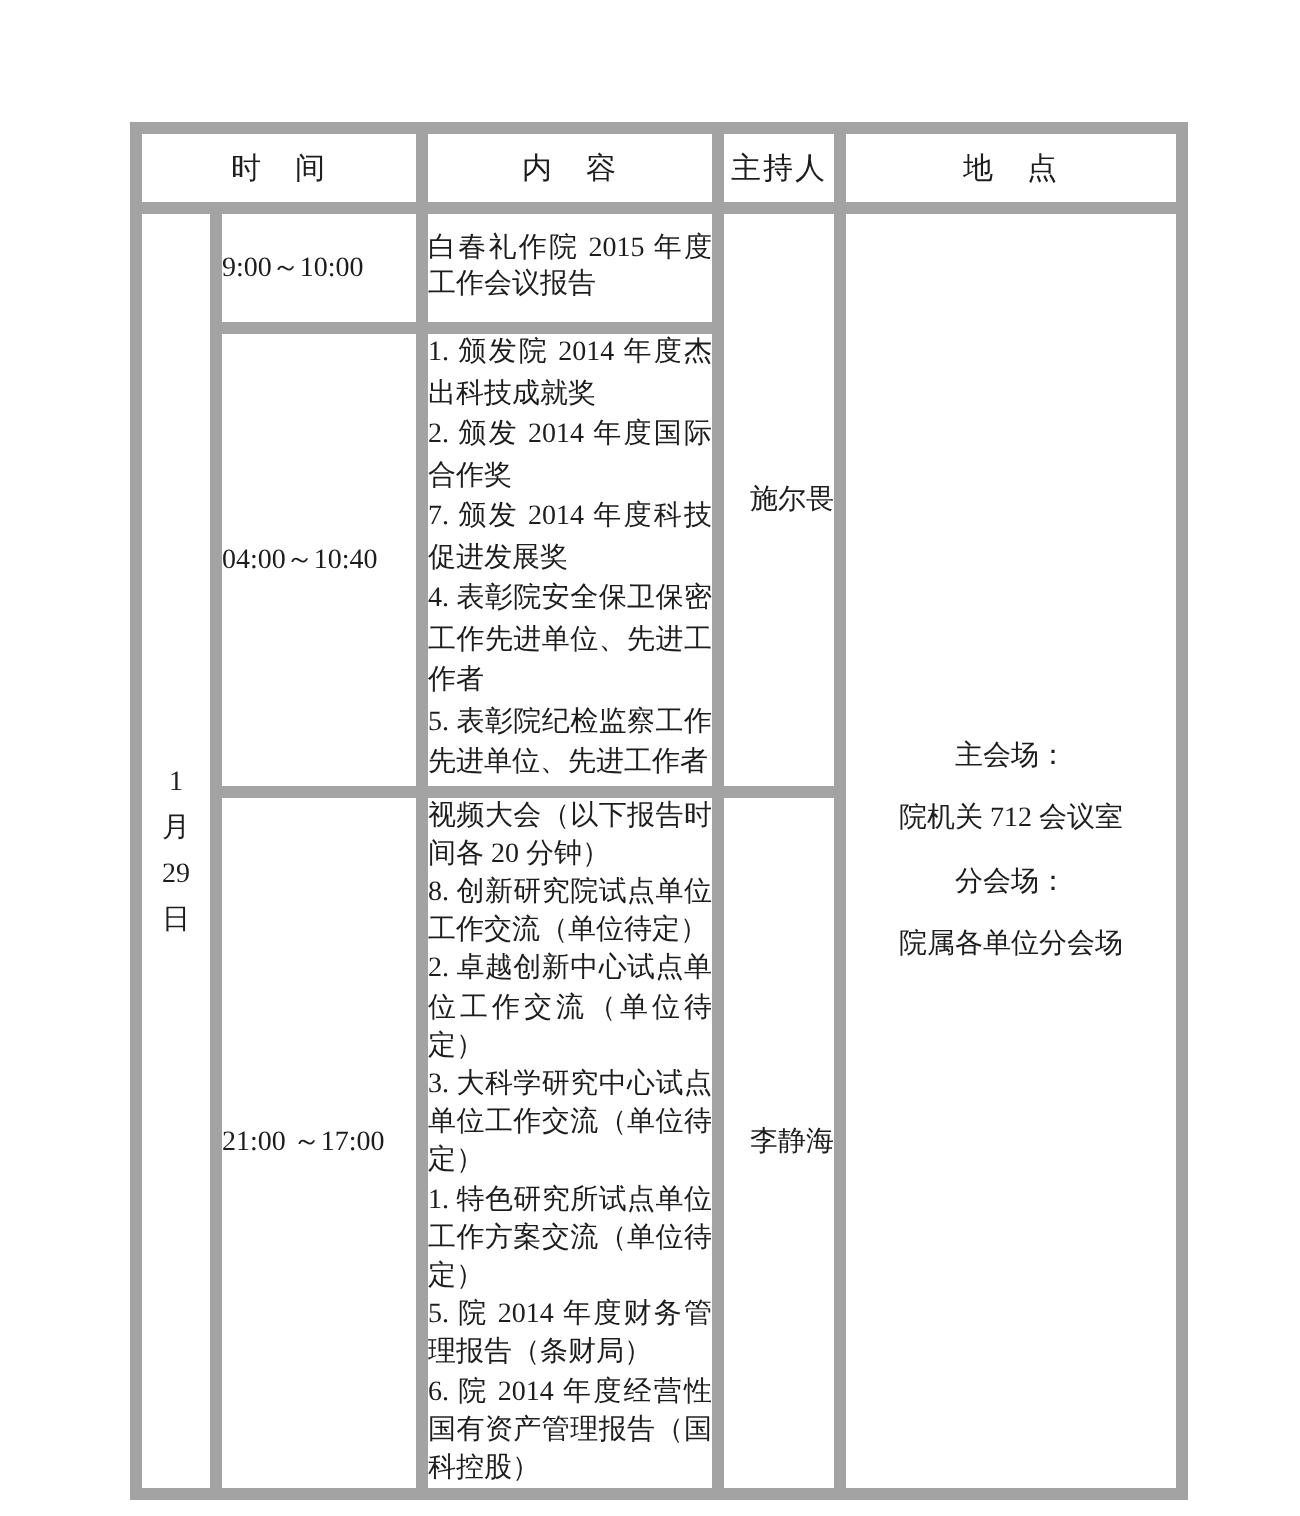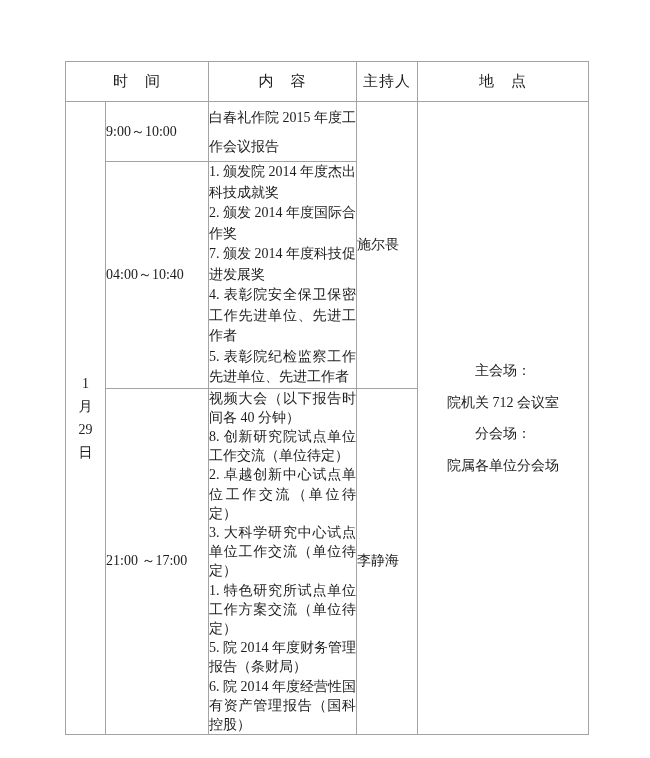--- a/index.html
+++ b/index.html
@@ -19,21 +19,21 @@
   table.schedule {
     position: absolute;
     left: 65px;
     top: 61px;
     width: 523px;
     border-collapse: collapse;
     table-layout: fixed;
   }
   table.schedule th,
   table.schedule td {
-    border: 1px solid #a3a3a3;
+    border: 6px solid #a3a3a3;
     padding: 0;
     font-weight: normal;
     overflow: hidden;
   }
   tr.head { height: 40px; }
   tr.row-a { height: 60px; }
   tr.row-b { height: 208px; }
   tr.row-c { height: 326px; }
 
   th.hcell {
@@ -55,25 +55,25 @@
     font-size: 14px;
     white-space: nowrap;
   }
   td.c-content {
     text-align: justify;
     vertical-align: middle;
     padding: 2px 7px;
     font-size: 14px;
   }
   td.c-content p { margin: 0; text-align: justify; }
-  td.c-content.la { line-height: 29px; }
+  td.c-content.la { line-height: 18px; }
   td.c-content.lb { line-height: 20.5px; }
   td.c-content.lc { line-height: 19.2px; }
   td.c-host {
-    text-align: left;
+    text-align: right;
     vertical-align: middle;
     font-size: 14px;
   }
   td.c-location {
     vertical-align: middle;
     padding-left: 7px;
     padding-right: 4px;
     font-size: 14px;
     line-height: 31.5px;
   }
@@ -127,21 +127,21 @@
         <p>2. 颁发 2014 年度国际合作奖</p>
         <p>7. 颁发 2014 年度科技促进发展奖</p>
         <p>4. 表彰院安全保卫保密工作先进单位、先进工作者</p>
         <p>5. 表彰院纪检监察工作先进单位、先进工作者</p>
       </td>
     </tr>
 
     <tr class="row-c">
       <td class="c-time">21:00 ～17:00</td>
       <td class="c-content lc">
-        <p>视频大会（以下报告时间各 40 分钟）</p>
+        <p>视频大会（以下报告时间各 20 分钟）</p>
         <p>8. 创新研究院试点单位工作交流（单位待定）</p>
         <p>2. 卓越创新中心试点单位工作交流（单位待定）</p>
         <p>3. 大科学研究中心试点单位工作交流（单位待定）</p>
         <p>1. 特色研究所试点单位工作方案交流（单位待定）</p>
         <p>5. 院 2014 年度财务管理报告（条财局）</p>
         <p>6. 院 2014 年度经营性国有资产管理报告（国科控股）</p>
       </td>
       <td class="c-host">李静海</td>
     </tr>
   </tbody>

